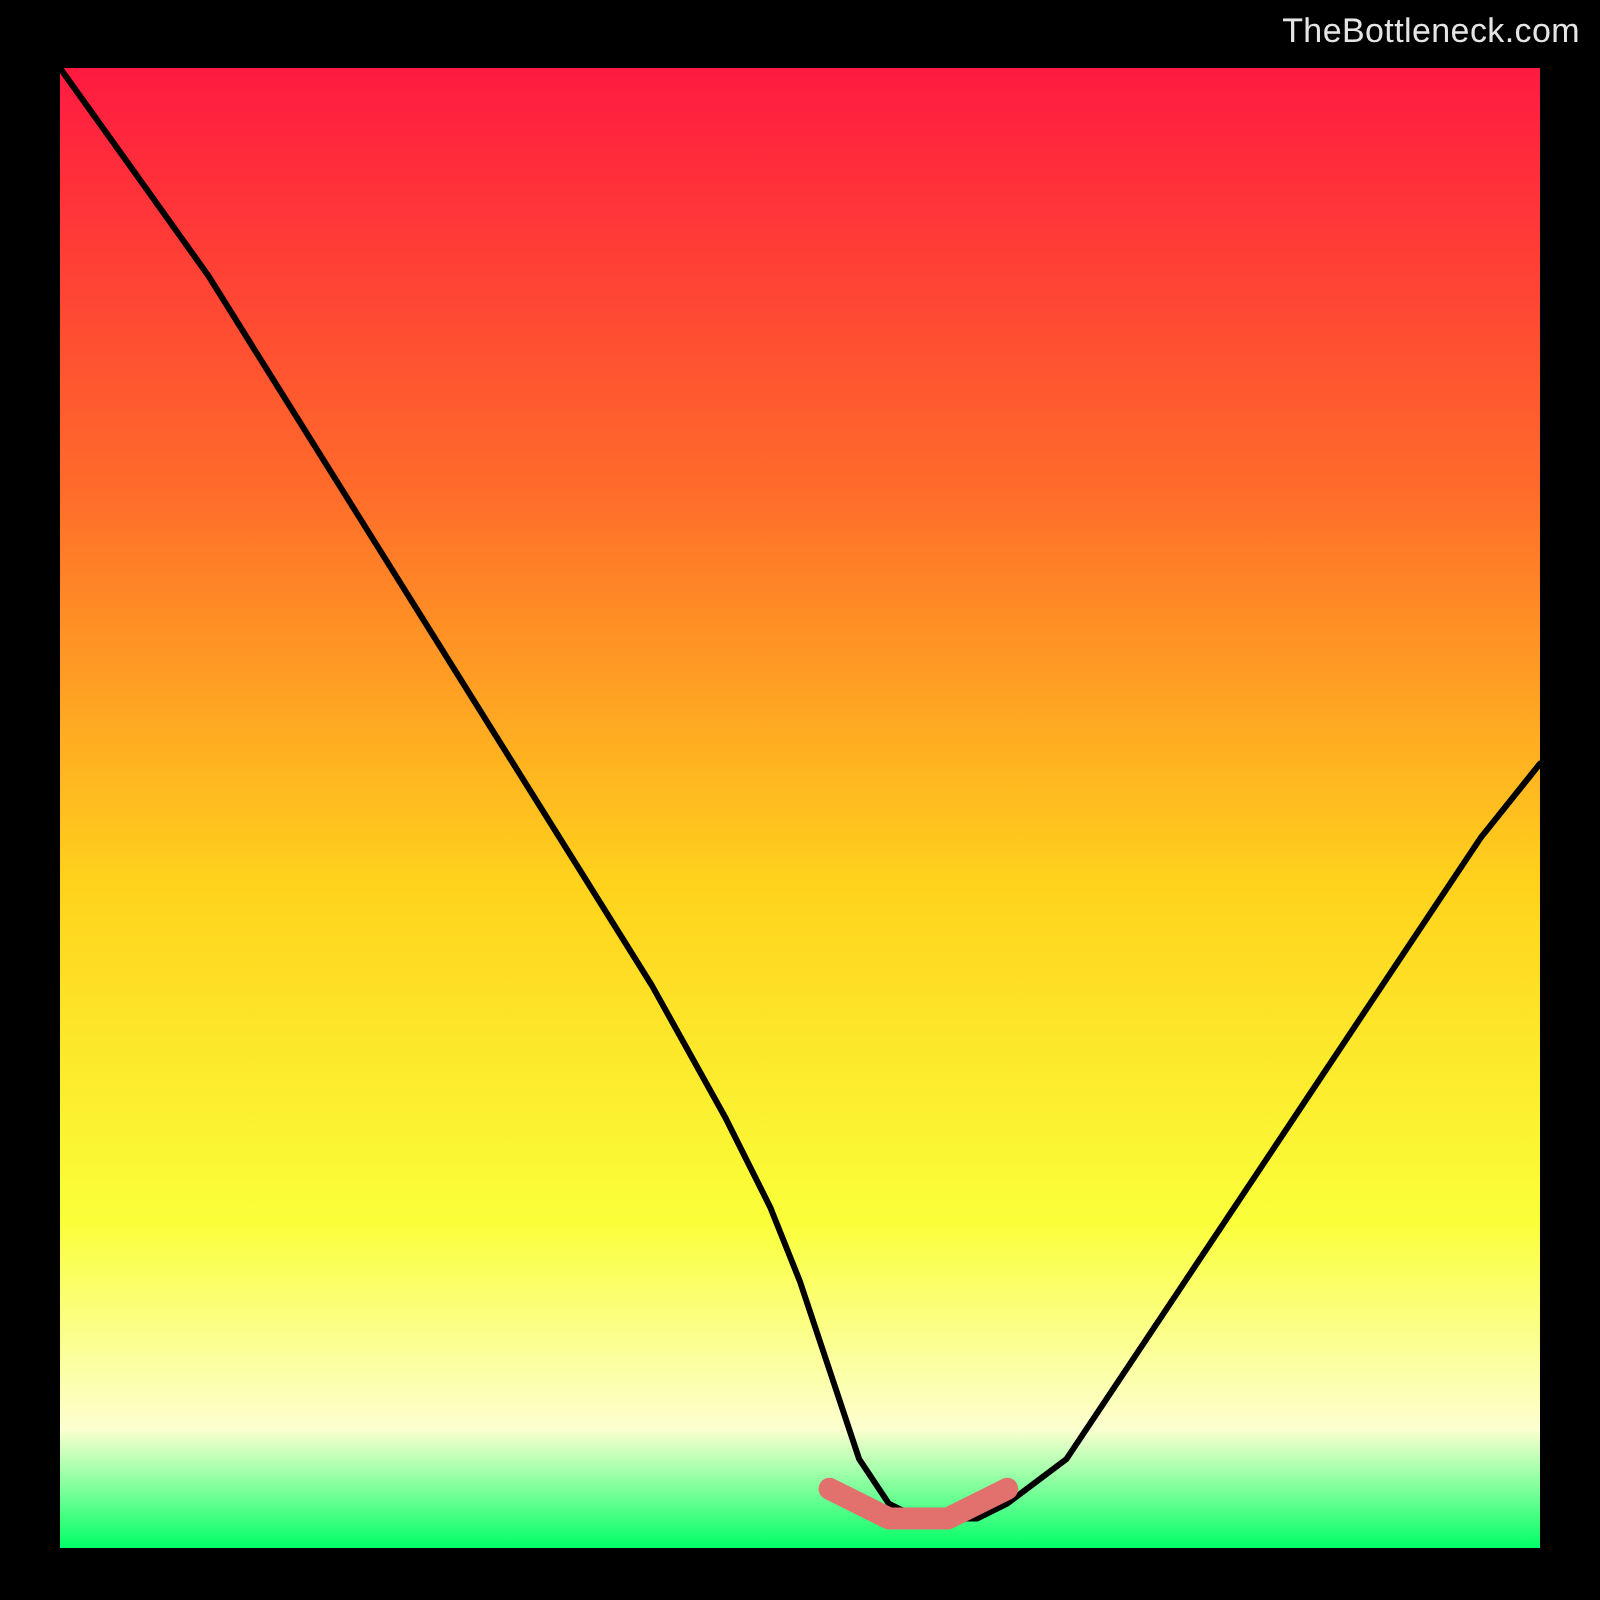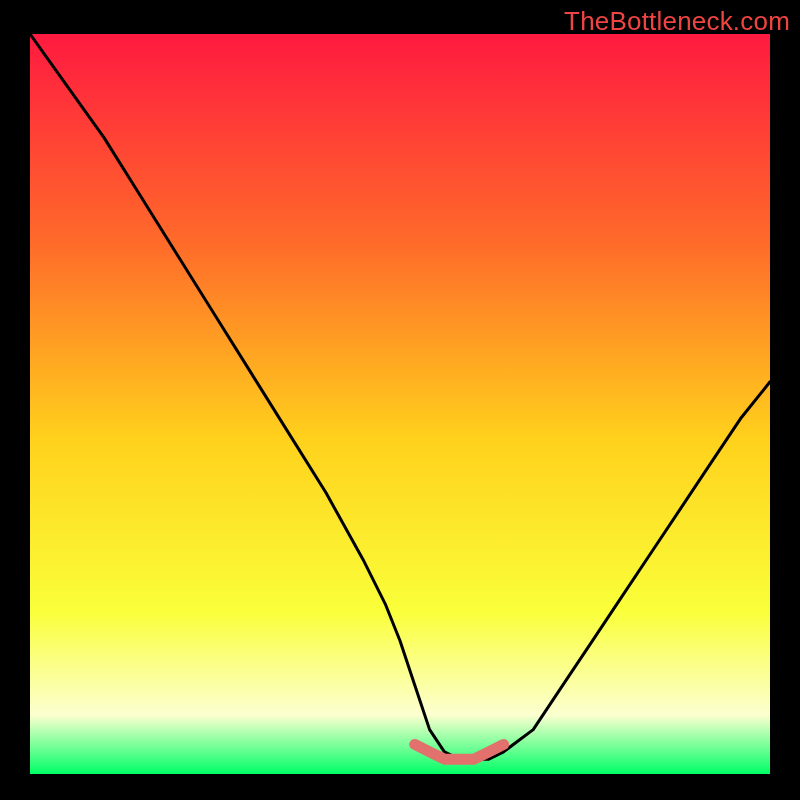--- a/index.html
+++ b/index.html
@@ -14,22 +14,22 @@
   .frame {
     position: relative;
     width: 800px;
     height: 800px;
     background: #000;
   }
   .watermark {
     position: absolute;
     top: 6px;
     right: 10px;
-    color: #ef4444;
-    font-size: 26px;
+    color: #e5e5e5;
+    font-size: 17px;
     font-weight: 500;
     letter-spacing: 0.2px;
     z-index: 10;
   }
   .plot {
     position: absolute;
     left: 30px;
     top: 34px;
     width: 740px;
     height: 740px;

